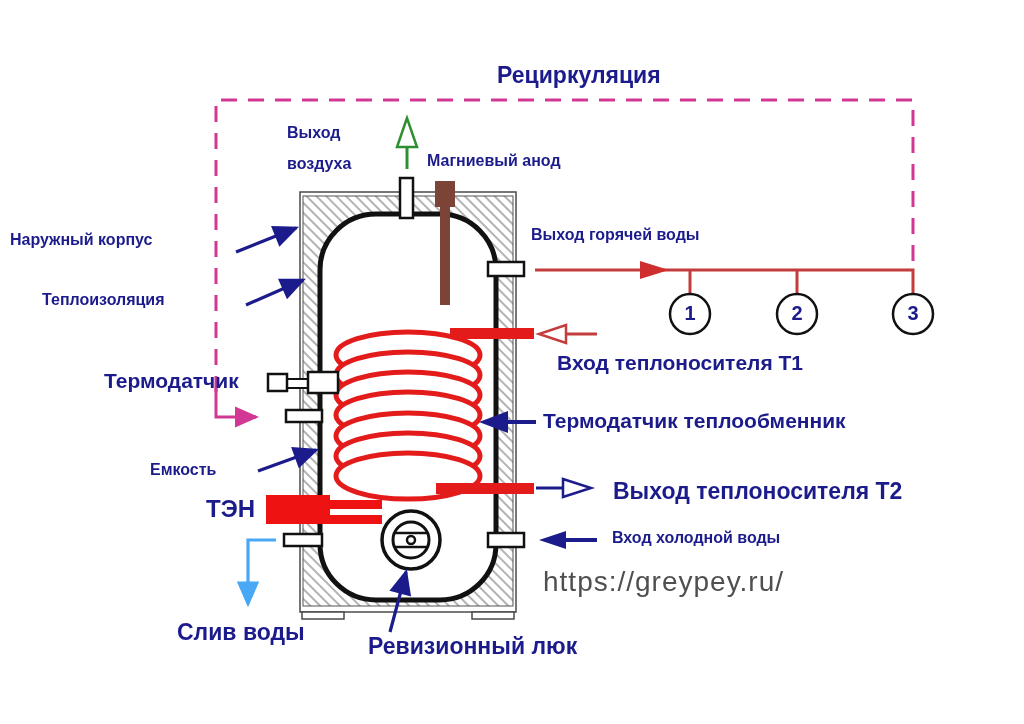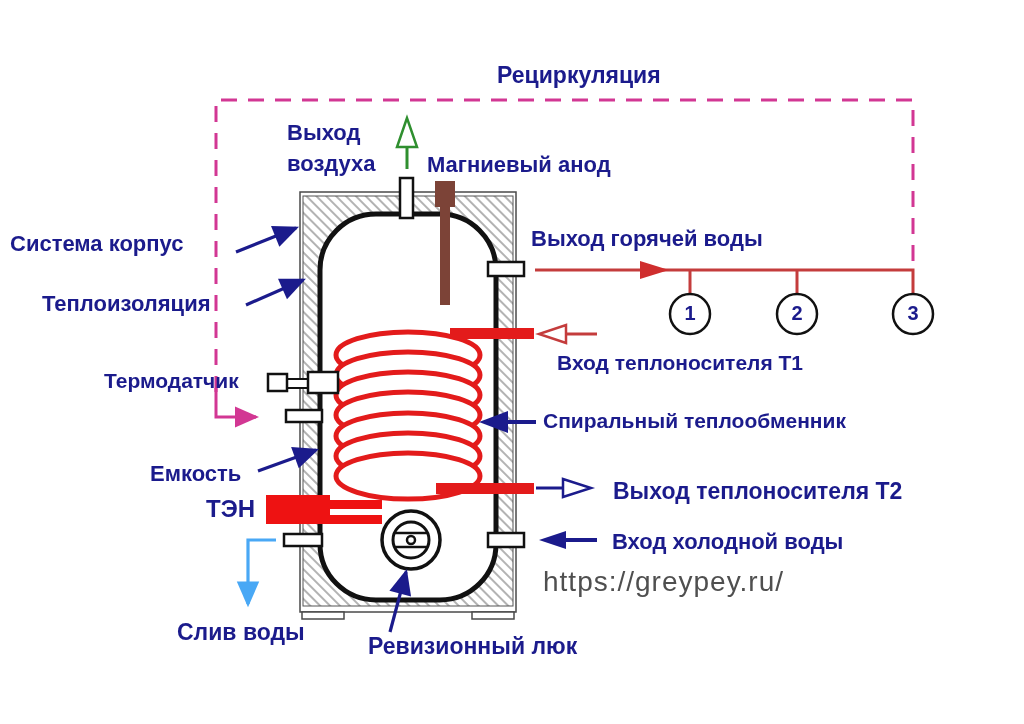--- a/index.html
+++ b/index.html
@@ -2,21 +2,21 @@
 <html><head>
 <meta charset="utf-8">
 <style>
   html,body{margin:0;padding:0;background:#fff;}
   .stage{
     position:relative;width:1024px;height:724px;background:#ffffff;
     font-family:"Liberation Sans",sans-serif;overflow:hidden;
   }
   svg{position:absolute;left:0;top:0;}
   .lbl{
-    position:absolute;color:#1b1b8c;font-weight:bold;font-size:22px;
+    position:absolute;color:#1b1b8c;font-weight:bold;font-size:16px;
     white-space:nowrap;line-height:1.15;
   }
   .pre{white-space:pre-line;line-height:31px;}
   .tap{
     position:absolute;width:40px;text-align:center;color:#1b1b8c;
     font-weight:bold;font-size:20px;
   }
   .watermark{
     position:absolute;color:#4f4f4f;font-weight:normal;font-size:28px;
     letter-spacing:1px;white-space:nowrap;
@@ -145,26 +145,26 @@
       <polygon points="566,325 566,343 539,334" fill="#ffffff" stroke="#c43c3c" stroke-width="2.5"></polygon>
     </g>
 
     <polyline points="276,540 248,540 248,604" fill="none" stroke="#49a8f5" stroke-width="3.2" marker-end="url(#ac)"></polyline>
   </svg>
 
   <div class="lbl" style="left:497px;top:62px;font-size:23px">Рециркуляция</div>
   <div class="lbl pre" style="left:287px;top:117px">Выход
 воздуха</div>
   <div class="lbl" style="left:427px;top:152px">Магниевый анод</div>
-  <div class="lbl" style="left:10px;top:231px">Система корпус</div>
+  <div class="lbl" style="left:10px;top:231px">Наружный корпус</div>
   <div class="lbl" style="left:42px;top:291px">Теплоизоляция</div>
   <div class="lbl" style="left:531px;top:226px">Выход горячей воды</div>
   <div class="lbl" style="left:557px;top:351px;font-size:21px">Вход теплоносителя Т1</div>
   <div class="lbl" style="left:104px;top:369px;font-size:21px">Термодатчик</div>
-  <div class="lbl" style="left:543px;top:409px;font-size:21px">Спиральный теплообменник</div>
+  <div class="lbl" style="left:543px;top:409px;font-size:21px">Термодатчик теплообменник</div>
   <div class="lbl" style="left:150px;top:461px">Емкость</div>
   <div class="lbl" style="left:613px;top:478px;font-size:23px">Выход теплоносителя Т2</div>
   <div class="lbl" style="left:206px;top:495px;font-size:24px">ТЭН</div>
   <div class="lbl" style="left:612px;top:529px">Вход холодной воды</div>
   <div class="lbl" style="left:177px;top:619px;font-size:23px">Слив воды</div>
   <div class="lbl" style="left:368px;top:633px;font-size:23px">Ревизионный люк</div>
   <div class="watermark" style="left:543px;top:566px">https://greypey.ru/</div>
 
   <div class="tap" style="left:670px;top:302px">1</div>
   <div class="tap" style="left:777px;top:302px">2</div>

